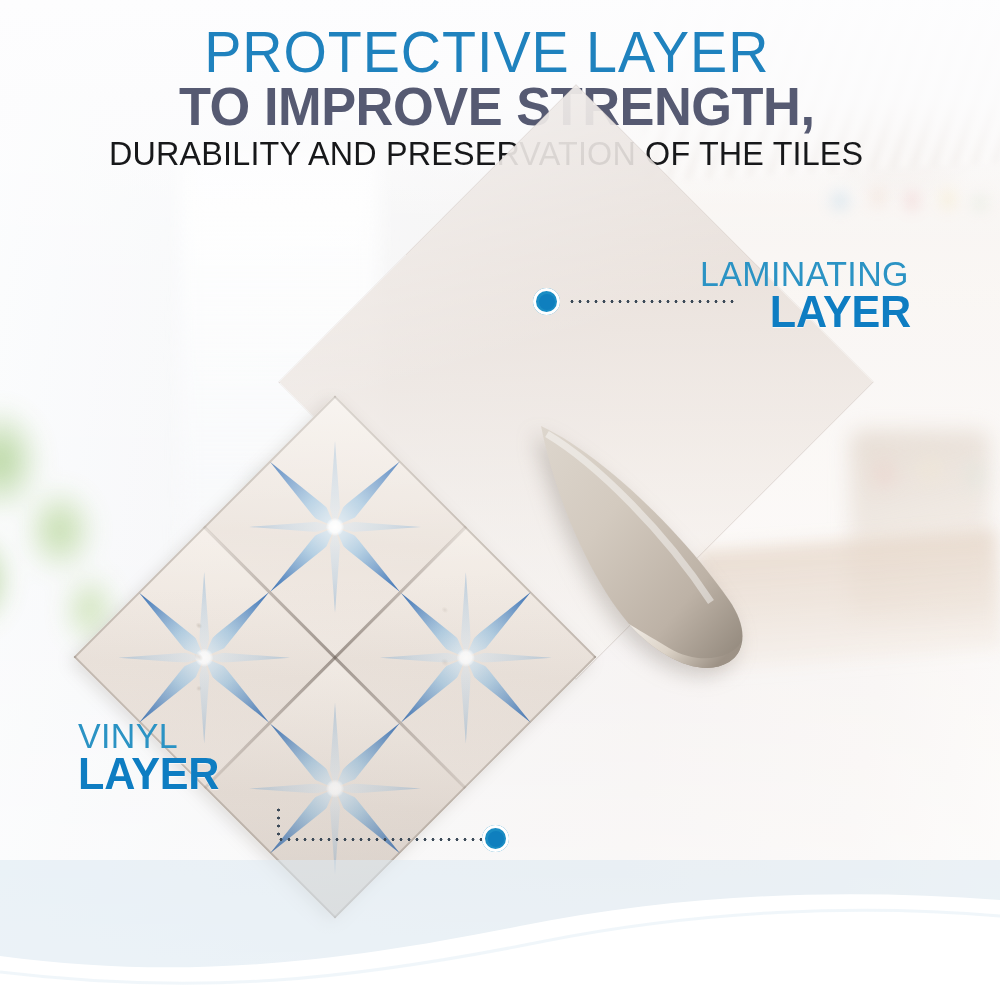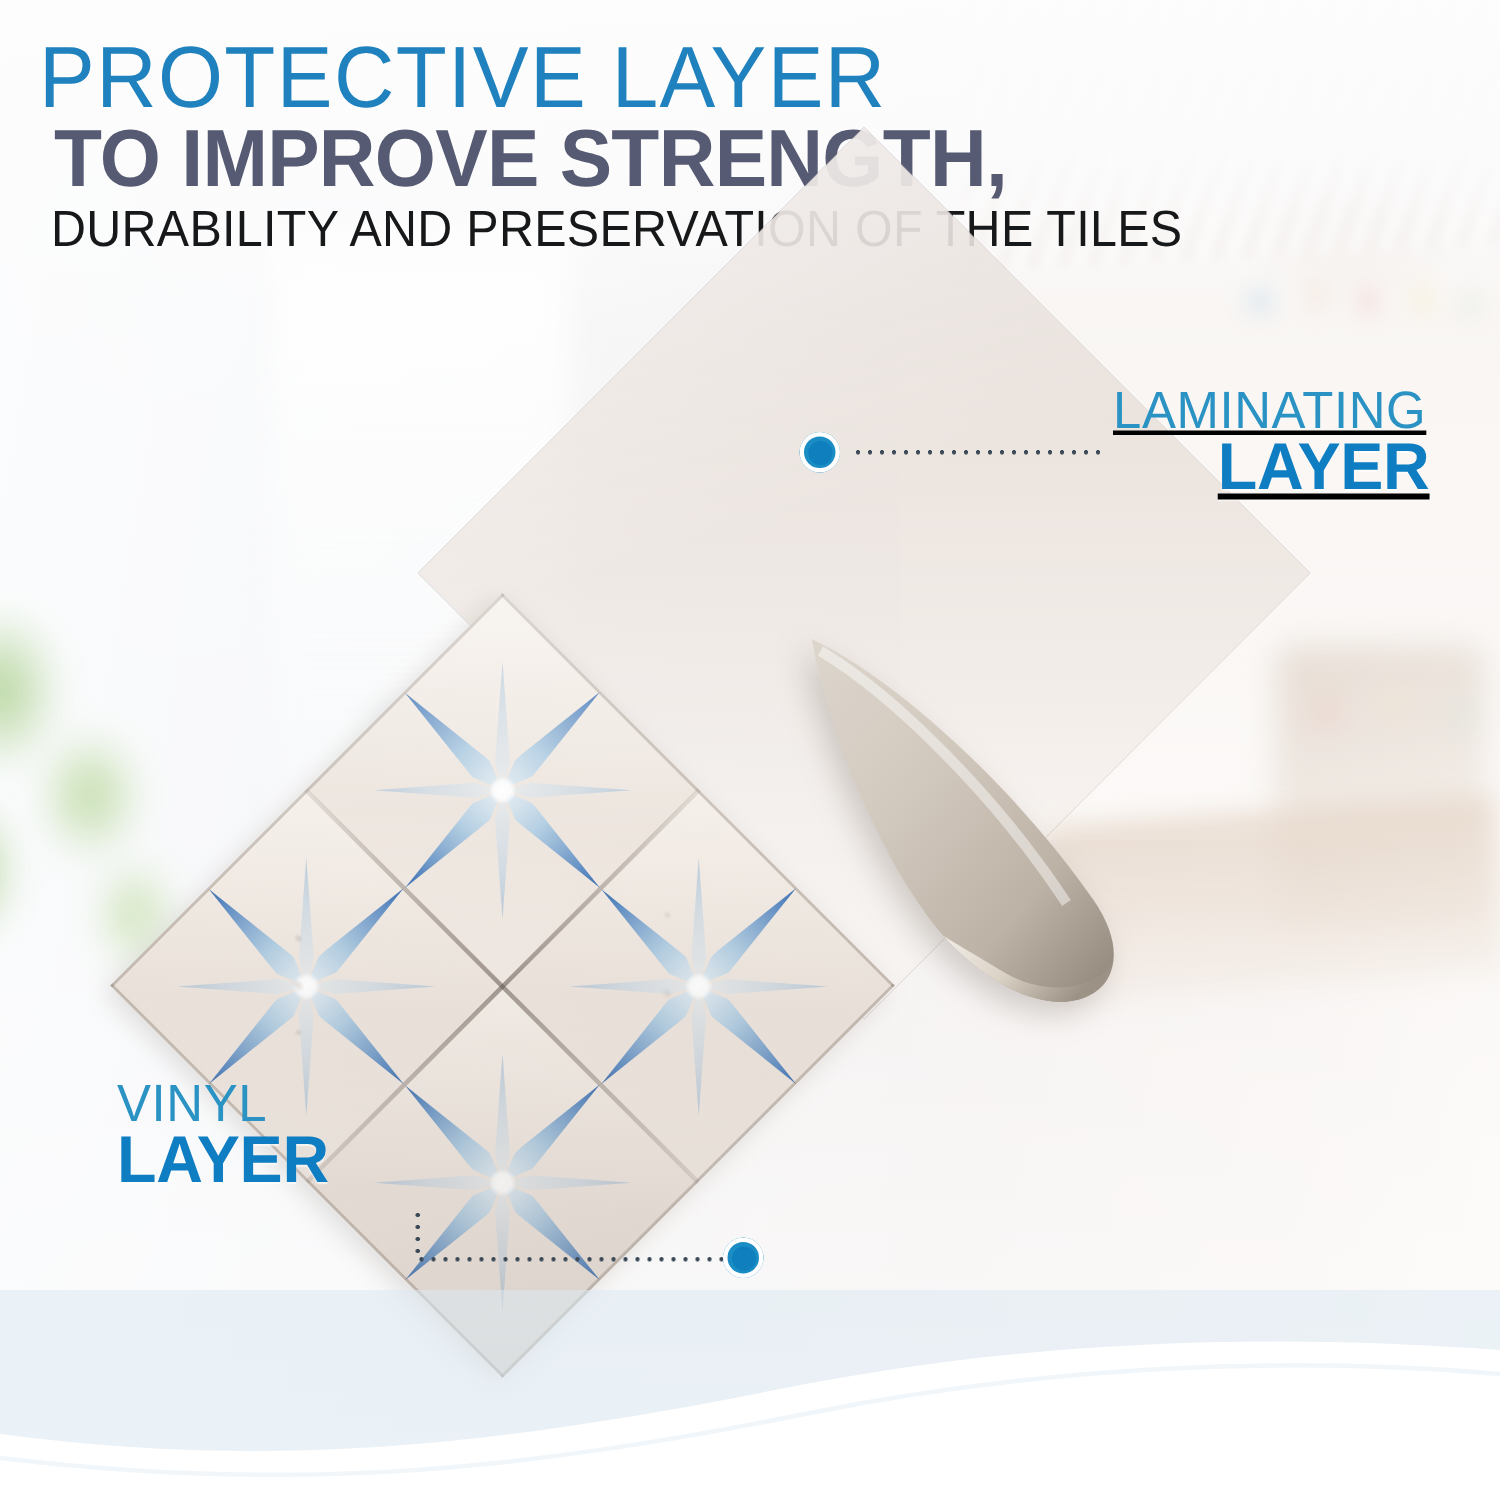--- a/index.html
+++ b/index.html
@@ -90,21 +90,21 @@
   .bg-veil {
     position:absolute; inset:0;
     background:linear-gradient(180deg,rgba(255,255,255,.62) 0%,rgba(255,255,255,.25) 26%,rgba(255,255,255,.18) 60%,rgba(255,255,255,.5) 88%,rgba(255,255,255,.8) 100%);
   }
   .bg-top-fade {
     position:absolute; left:0; top:0; width:1000px; height:210px;
     background:linear-gradient(180deg,rgba(253,253,254,.96) 0%,rgba(252,252,253,.86) 48%,rgba(252,251,251,0) 100%);
   }
 
   
-  .headline { position:absolute; left:26px; top:24px; width:960px; }
+  .headline { position:absolute; left:26px; top:24px; width:960px;text-align:center; }
   .h-line1 {
     font-size:58px; line-height:56px; letter-spacing:1px;
     font-weight:300; color:#1f82be;
     font-family:"Liberation Sans", sans-serif;
     transform:scaleX(.96); transform-origin:left center;
     white-space:nowrap;
   }
   .h-line2 {
     font-size:54px; line-height:56px; letter-spacing:-.5px;
     font-weight:700; color:#565a72;
@@ -230,21 +230,21 @@
     position:absolute; height:3px;
     background-image:radial-gradient(circle, #3c4a58 1.4px, rgba(0,0,0,0) 1.6px);
     background-size:8px 3px; background-repeat:repeat-x;
   }
   .dots-v {
     position:absolute; width:3px;
     background-image:radial-gradient(circle, #3c4a58 1.4px, rgba(0,0,0,0) 1.6px);
     background-size:3px 8px; background-repeat:repeat-y;
   }
 
-  .label-lam { position:absolute; left:742px; top:256px; text-align:left;text-decoration:underline; }
+  .label-lam { position:absolute; left:700px; top:256px; text-align:left; }
   .label-vin { position:absolute; left:78px; top:718px; text-align:left; }
   .lbl-thin {
     font-size:35px; line-height:36px; font-weight:300;
     color:#2b93c4; letter-spacing:.4px;
     transform:scaleX(.97); transform-origin:left center;
     white-space:nowrap;
   }
   .lbl-bold {
     font-size:44px; line-height:46px; font-weight:700;
     color:#0e7dc2; letter-spacing:-.2px;

